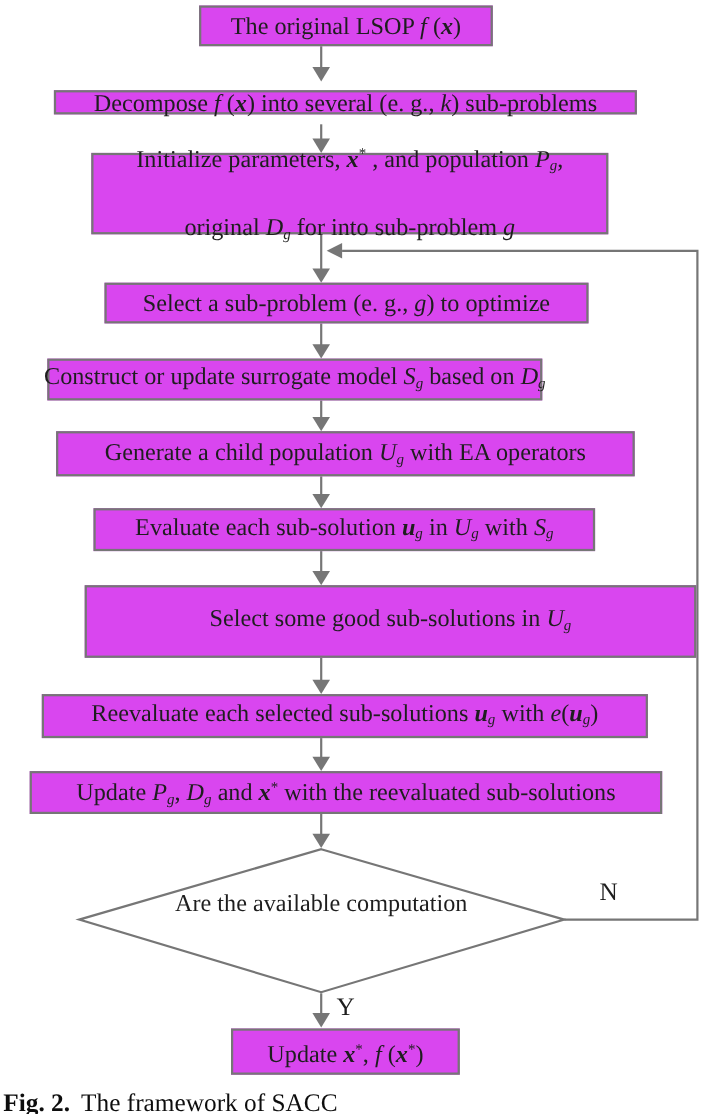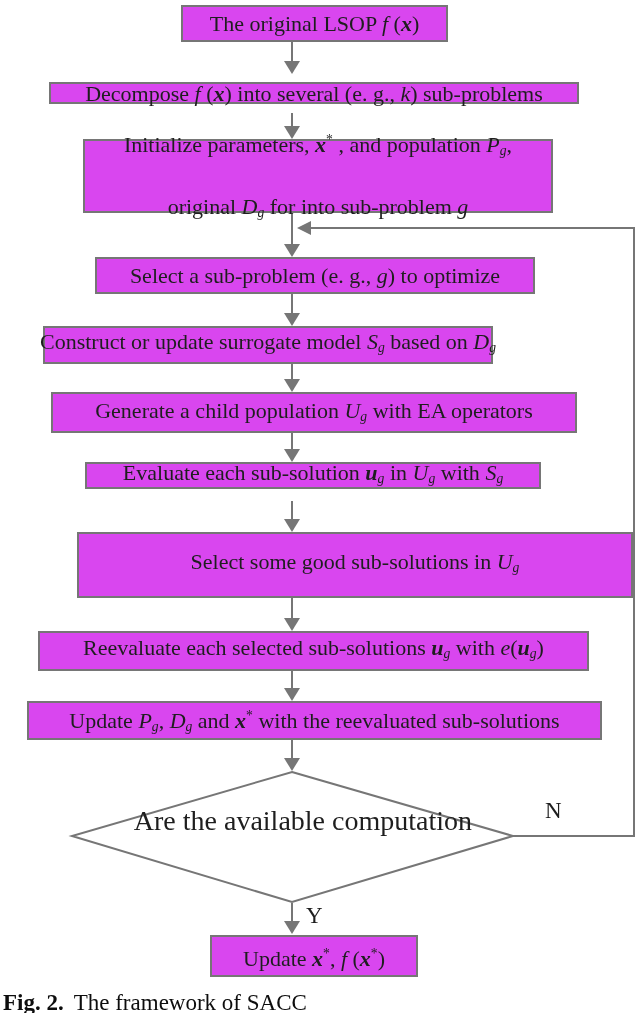--- a/index.html
+++ b/index.html
@@ -14,21 +14,21 @@
   .flow .head{fill:var(--line,#767676);stroke:none;}
   .flow .diamond{fill:#ffffff;stroke:var(--line,#767676);stroke-width:2;}
   .node{
     position:absolute;box-sizing:border-box;
     border:2px solid var(--line,#767676);background:#d946ef;
     display:flex;flex-direction:column;align-items:center;justify-content:center;
     text-align:center;font-size:22px;line-height:29px;white-space:nowrap;margin-left:21px;
   }
   .decision-text{
     position:absolute;left:112px;top:806px;width:360px;
-    text-align:right;font-size:28px;line-height:30px;
+    text-align:center;font-size:22px;line-height:30px;
   }
   .vsup{font-size:.62em;vertical-align:.55em;}
   .vsub{font-size:.62em;vertical-align:-.25em;}
   .lbl{position:absolute;font-size:23px;}
   .caption{
     position:absolute;left:3px;top:990px;white-space:nowrap;
     font-size:23px;color:#0d0d0d;
   }
   .caption .tag{font-weight:bold;margin-right:10px;}
 </style>
@@ -96,21 +96,21 @@
   </div>
 
   <div class="node" style="left:22px;top:326px;width:450px;height:38px;">
     <div><span>Construct or update surrogate model </span><span style="font-style: italic;">S</span><span class="vsub" style="font-style: italic;">g</span><span> based on </span><span style="font-style: italic;">D</span><span class="vsub" style="font-style: italic;">g</span></div>
   </div>
 
   <div class="node" style="left:30px;top:392px;width:526px;height:41px;justify-content:flex-end;">
     <div><span>Generate a child population </span><span style="font-style: italic;">U</span><span class="vsub" style="font-style: italic;">g</span><span> with EA operators</span></div>
   </div>
 
-  <div class="node" style="left:64px;top:462px;width:456px;height:27px;">
+  <div class="node" style="left:64px;top:462px;width:456px;height:39px;">
     <div><span>Evaluate each sub-solution </span><span style="font-style: italic; font-weight: bold;">u</span><span class="vsub" style="font-style: italic;">g</span><span> in </span><span style="font-style: italic;">U</span><span class="vsub" style="font-style: italic;">g</span><span> with </span><span style="font-style: italic;">S</span><span class="vsub" style="font-style: italic;">g</span></div>
   </div>
 
   <div class="node" style="left:56px;top:532px;width:556px;height:66px;">
     <div><span>Select some good sub-solutions in </span><span style="font-style: italic;">U</span><span class="vsub" style="font-style: italic;">g</span></div>
   </div>
 
   <div class="node" style="left:17px;top:631px;width:551px;height:40px;">
     <div><span>Reevaluate each selected sub-solutions </span><span style="font-style: italic; font-weight: bold;">u</span><span class="vsub" style="font-style: italic;">g</span><span> with </span><span style="font-style: italic;">e</span><span>(</span><span style="font-style: italic; font-weight: bold;">u</span><span class="vsub" style="font-style: italic;">g</span><span>)</span></div>
   </div>

